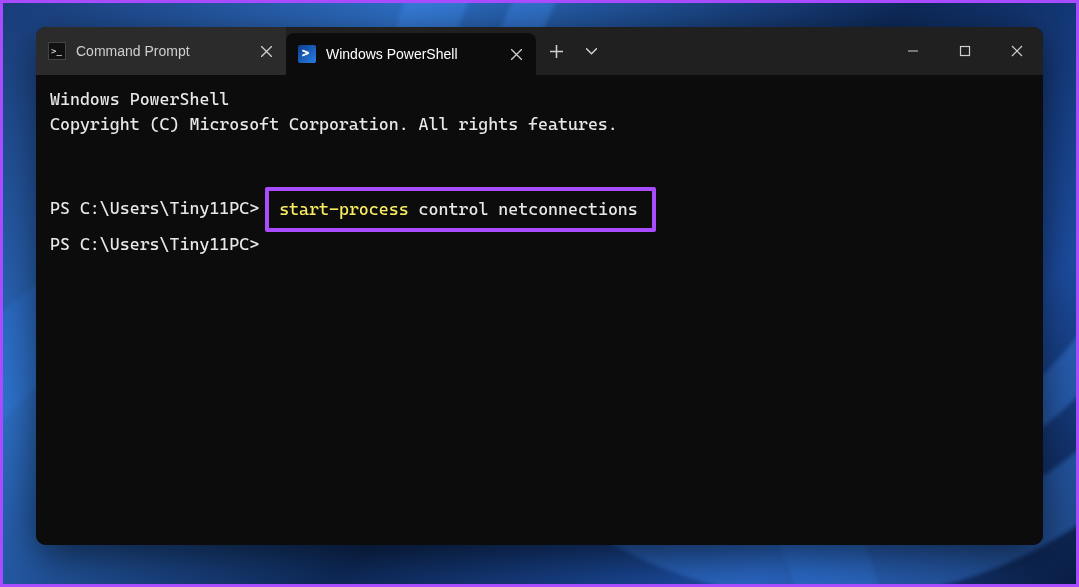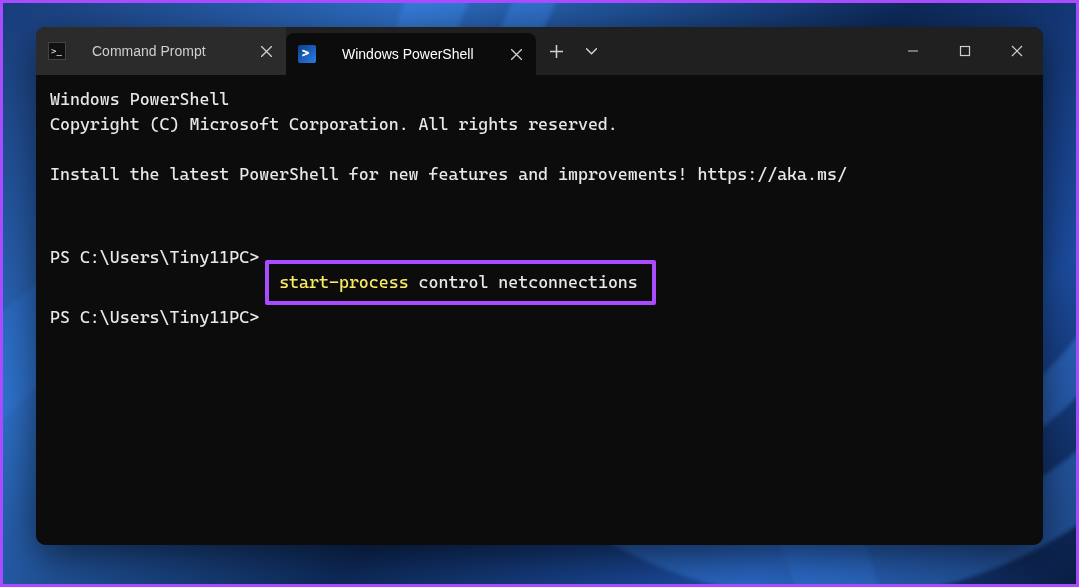--- a/index.html
+++ b/index.html
@@ -14,21 +14,21 @@
     .arc3{width:1100px;height:1100px;bottom:-700px;left:-200px;border-width:80px;border-color:rgba(50,130,240,.25);}
     .outer-frame{position:absolute;inset:0;border:3px solid #a94bff;pointer-events:none;}
     .window{
       position:absolute;top:27px;left:36px;width:1007px;height:518px;
       background:#0c0c0c;border-radius:10px;box-shadow:0 10px 40px rgba(0,0,0,.6);
       display:flex;flex-direction:column;overflow:hidden;
     }
     
     .titlebar{height:48px;background:#202020;display:flex;align-items:stretch;}
     .tab{
-      display:flex;align-items:center;gap:26px;padding:0 12px;min-width:250px;position:relative;
+      display:flex;align-items:center;gap:10px;padding:0 12px;min-width:250px;position:relative;
       color:#cfcfcf;font-size:14px;
     }
     .tab.inactive{background:#2b2b2b;}
     .tab.active{background:#0c0c0c;border-top-left-radius:8px;border-top-right-radius:8px;margin-top:6px;color:#fff;}
     .tab-icon{width:18px;height:18px;display:inline-block;}
     .prompt-icon{background:#111;border:1px solid #444;position:relative;}
     .prompt-icon::after{content:">_";color:#ccc;font:700 9px/16px monospace;position:absolute;left:2px;top:0;}
     .ps-icon{background:linear-gradient(135deg,#0b3e91,#2a7de1);border-radius:2px;position:relative;}
     .ps-icon::after{content:">";color:#fff;font:700 12px/18px monospace;position:absolute;left:4px;top:-1px;text-shadow:0 0 1px #fff;}
     .tab-close{width:16px;height:16px;cursor:pointer;margin-left:auto;display:flex;align-items:center;justify-content:center;color:#cfcfcf}
@@ -38,21 +38,21 @@
     .sys-btns{margin-left:auto;display:flex;}
     .sys-btn{width:52px;height:48px;display:flex;align-items:center;justify-content:center;color:#cfcfcf;cursor:pointer}
     
     .term{
       flex:1;padding:12px 14px;font-family:'Cascadia Mono','Consolas',monospace;
       font-size:17px;line-height:25px;color:#e8e8e8;background:#0c0c0c;white-space:pre;overflow:hidden;
     }
     .cmdlet{color:#f9eb61;}
     .highlight-box{
       display:inline-block;border:4px solid #a94bff;border-radius:2px;
-      padding:6px 14px 6px 10px;margin-left:-4px;vertical-align:middle;margin-top:48px;
+      padding:6px 14px 6px 10px;margin-left:-4px;vertical-align:middle;
     }
     .prompt-line{display:block;}
   </style>
 </head>
 <body>
 
 <div class="bg-arc arc1"></div>
 <div class="bg-arc arc2"></div>
 <div class="bg-arc arc3"></div>
 
@@ -105,18 +105,18 @@
       </div>
       <div class="sys-btn">
         <svg width="12" height="12" viewBox="0 0 12 12">
             <path d="M1 1 L11 11 M11 1 L1 11" stroke="currentColor" stroke-width="1.2"></path>
           </svg>
       </div>
     </div>
 
   </div>
 
-  <div class="term"><span class="prompt-line">Windows PowerShell</span><span class="prompt-line">Copyright (C) Microsoft Corporation. All rights reserved.</span>
-<span class="prompt-line">Install the latest PowerShell for new features and improvements! https://aka.ms/</span>
+  <div class="term"><span class="prompt-line">Windows PowerShell</span><span class="prompt-line">Copyright (C) Microsoft Corporation. All rights features.</span>
+
 <span class="prompt-line"><span>PS C:\Users\Tiny11PC&gt;</span> <span class="highlight-box"><span class="cmdlet">start-process</span><span> control netconnections</span></span></span><span class="prompt-line"><span>PS C:\Users\Tiny11PC&gt;</span></span></div>
 </div>
 
 <div class="outer-frame"></div>
 
 </body></html>

